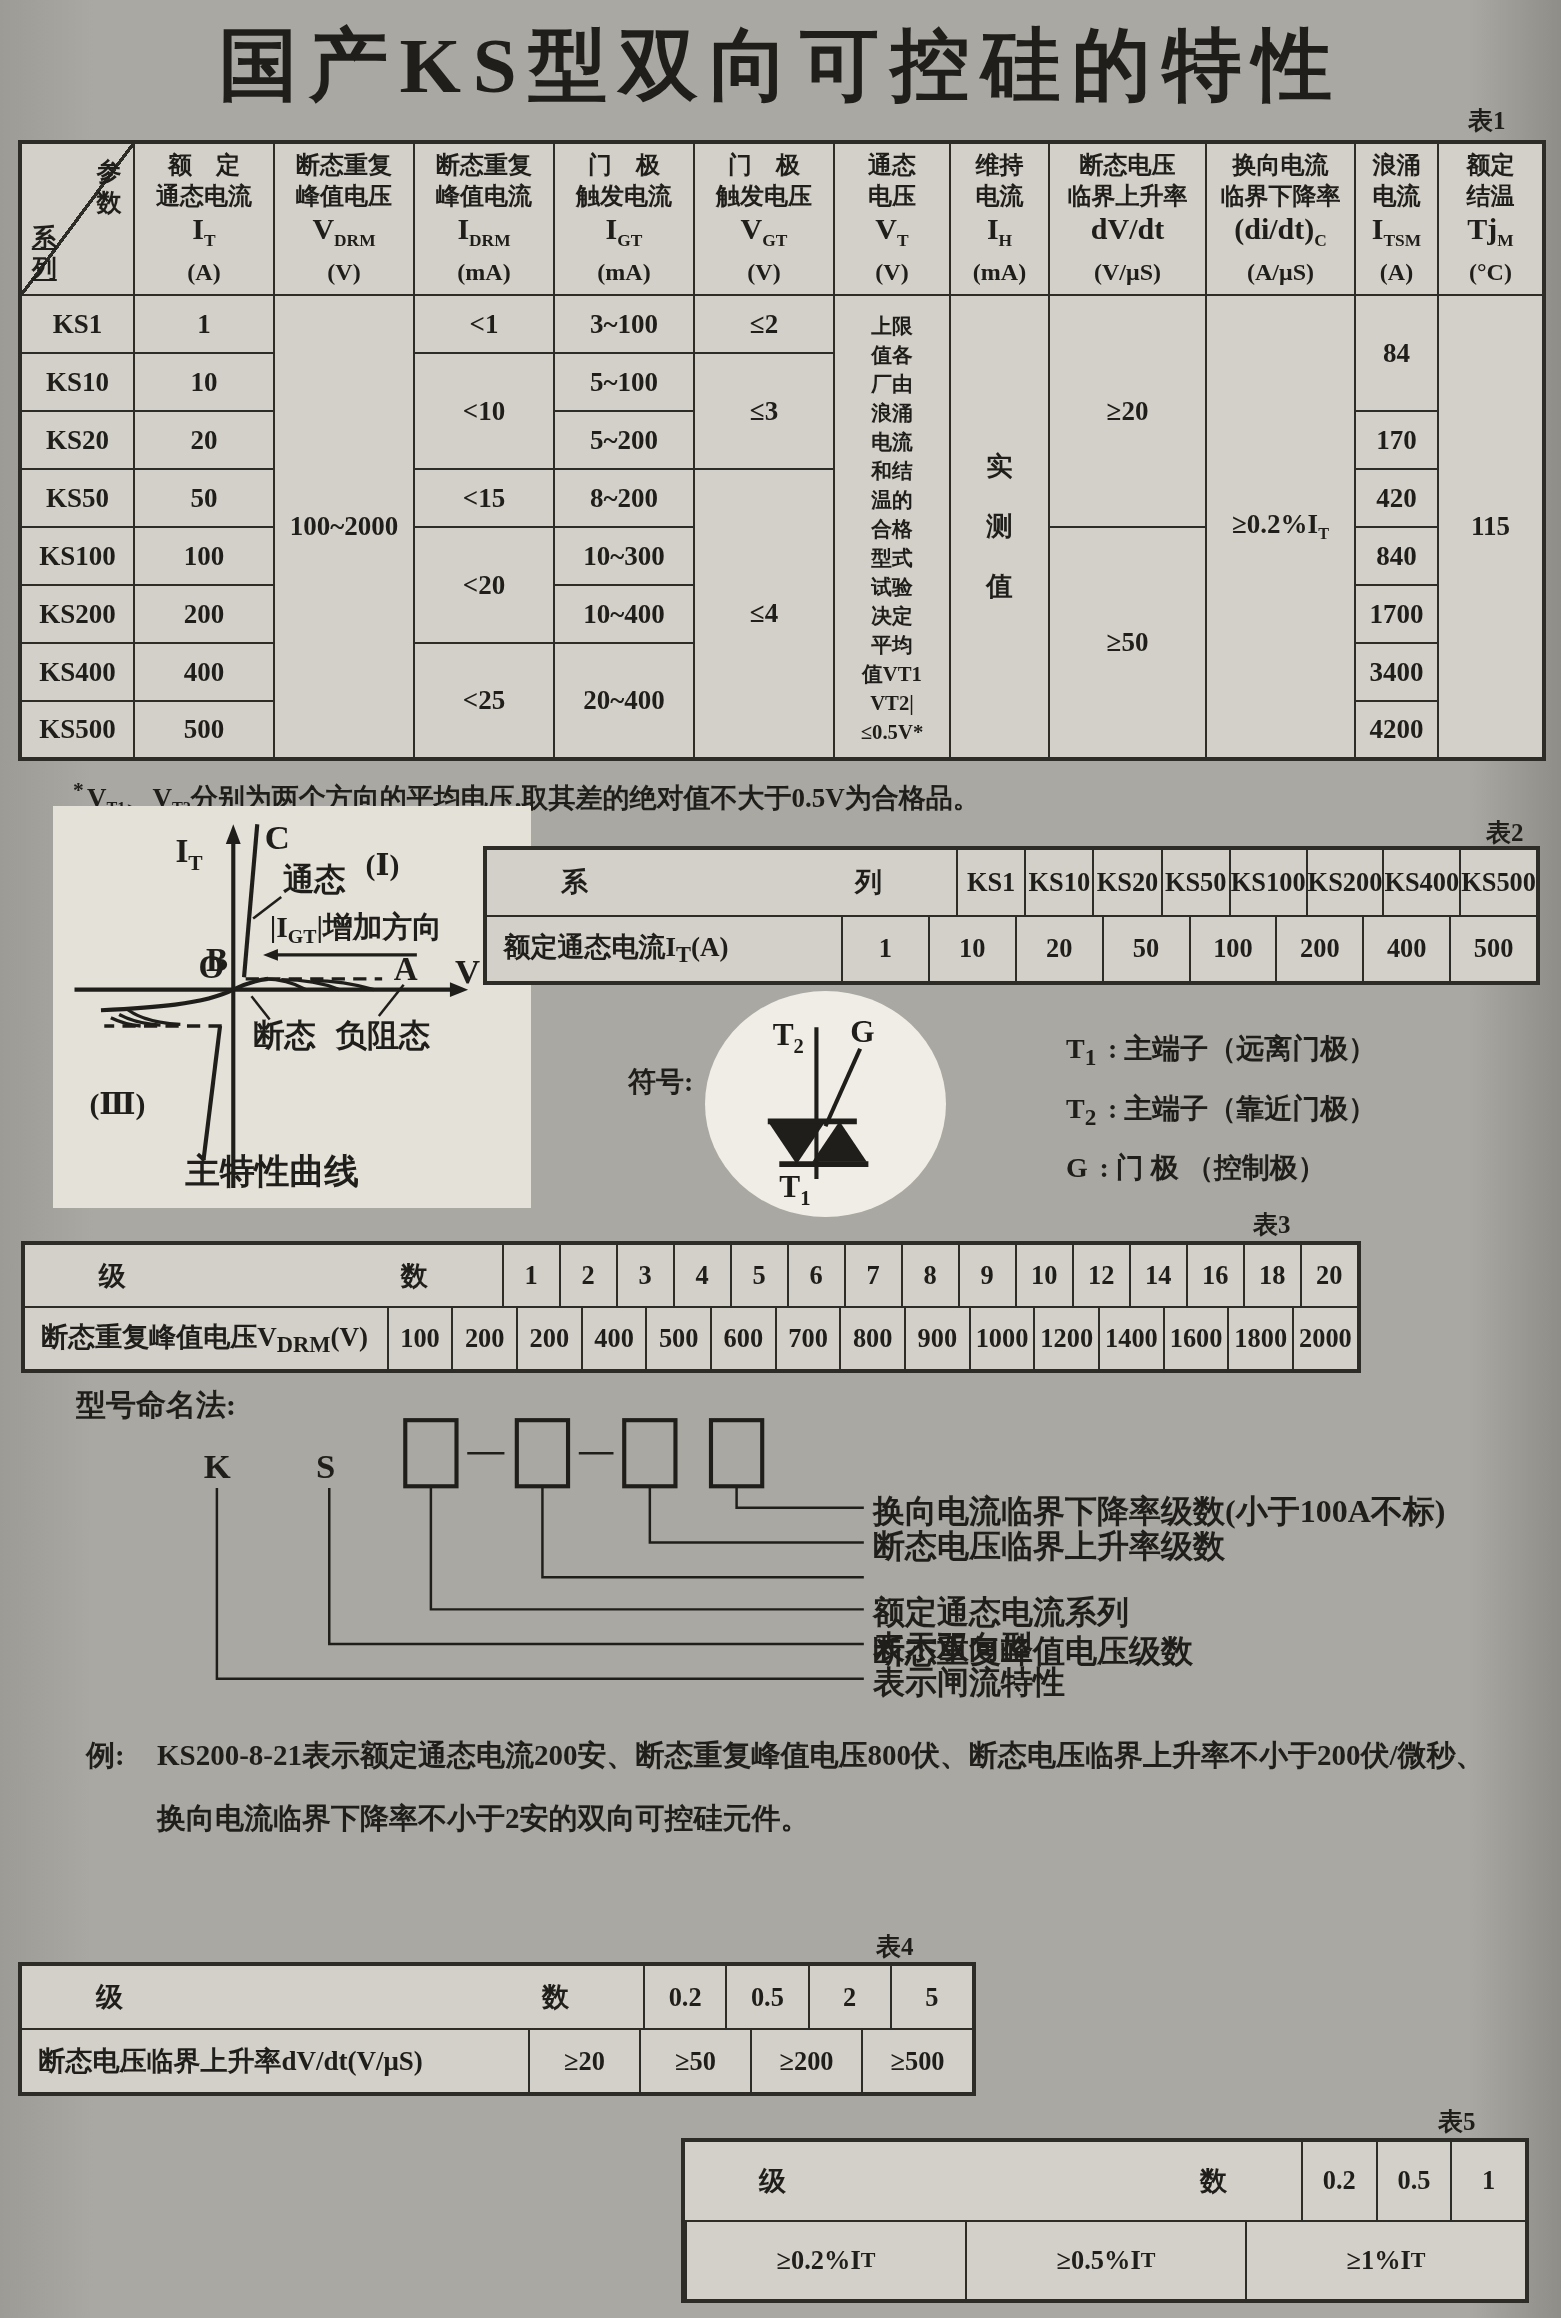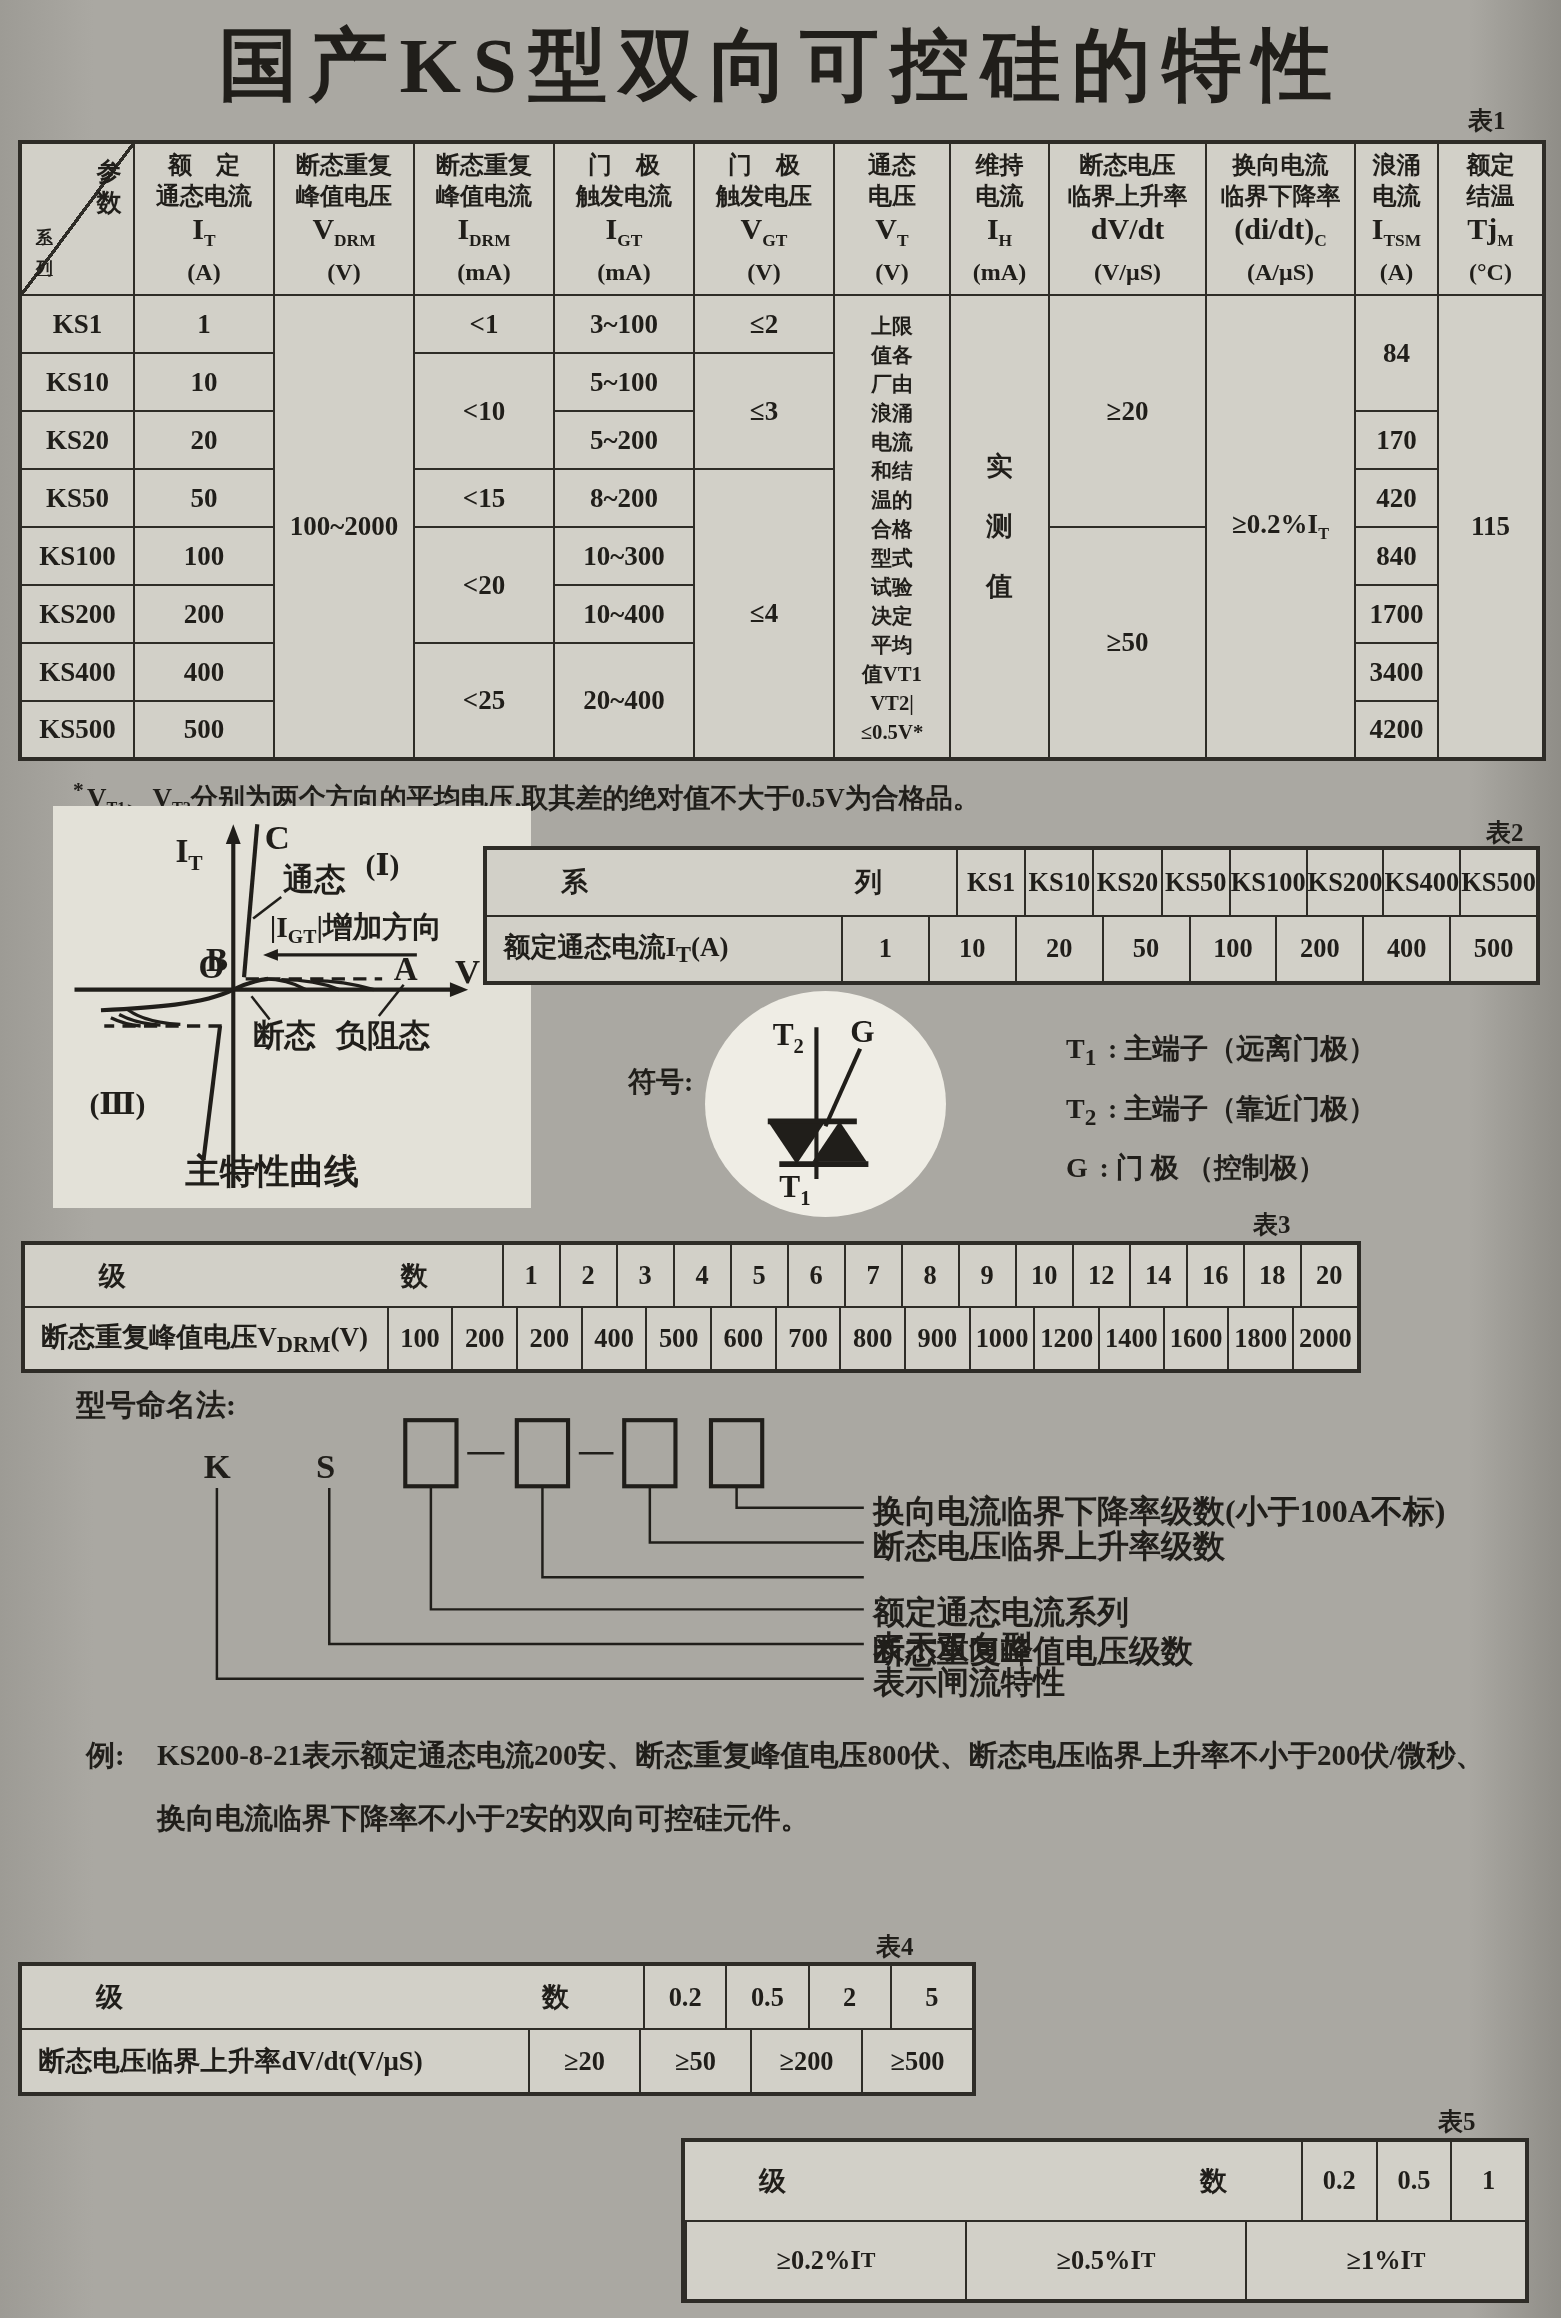--- a/index.html
+++ b/index.html
@@ -37,21 +37,21 @@
   table.t1 td{font-size:27px;}
   .hd .hl{font-size:24px;line-height:31px;}
   .hd .hsym{font-size:30px;line-height:33px;}
   .hd sub,.smallsub{font-size:17.4px;}
   td sub,.note sub{font-size:0.6em;}
   th.corner{
     position:relative;
     background-image:linear-gradient(to bottom right,transparent calc(50% - 1.7px),var(--line) calc(50% - 1.7px),var(--line) calc(50% + 1.7px),transparent calc(50% + 1.7px));
   }
   .c-top{position:absolute;top:11.6px;right:10px;width:28px;font-size:25px;line-height:31px;word-break:break-all;}
-  .c-bot{position:absolute;bottom:10px;left:8.3px;width:28px;font-size:17px;line-height:31px;word-break:break-all;text-decoration:underline;}
+  .c-bot{position:absolute;bottom:10px;left:8.3px;width:28px;font-size:25px;line-height:31px;word-break:break-all;text-decoration:underline;}
   .vt-cell{vertical-align:top;}
   .vt-lines{padding-top:6.6px;font-size:20.7px;line-height:29px;font-weight:bold;}
   .ih-lines div{margin:25px 0;font-size:26.4px;}
   
   .note{position:absolute;left:73px;top:778px;font-size:27px;font-weight:bold;}
   .note .star{font-size:21.5px;vertical-align:super;margin-right:3.3px;}
   
   .curve-panel{position:absolute;left:53px;top:806px;width:478px;height:402px;background:var(--panel);}
   .curve-panel svg{display:block;width:100%;height:100%;}
   .curve-panel line,.curve-panel path{stroke:var(--ink);fill:none;}

